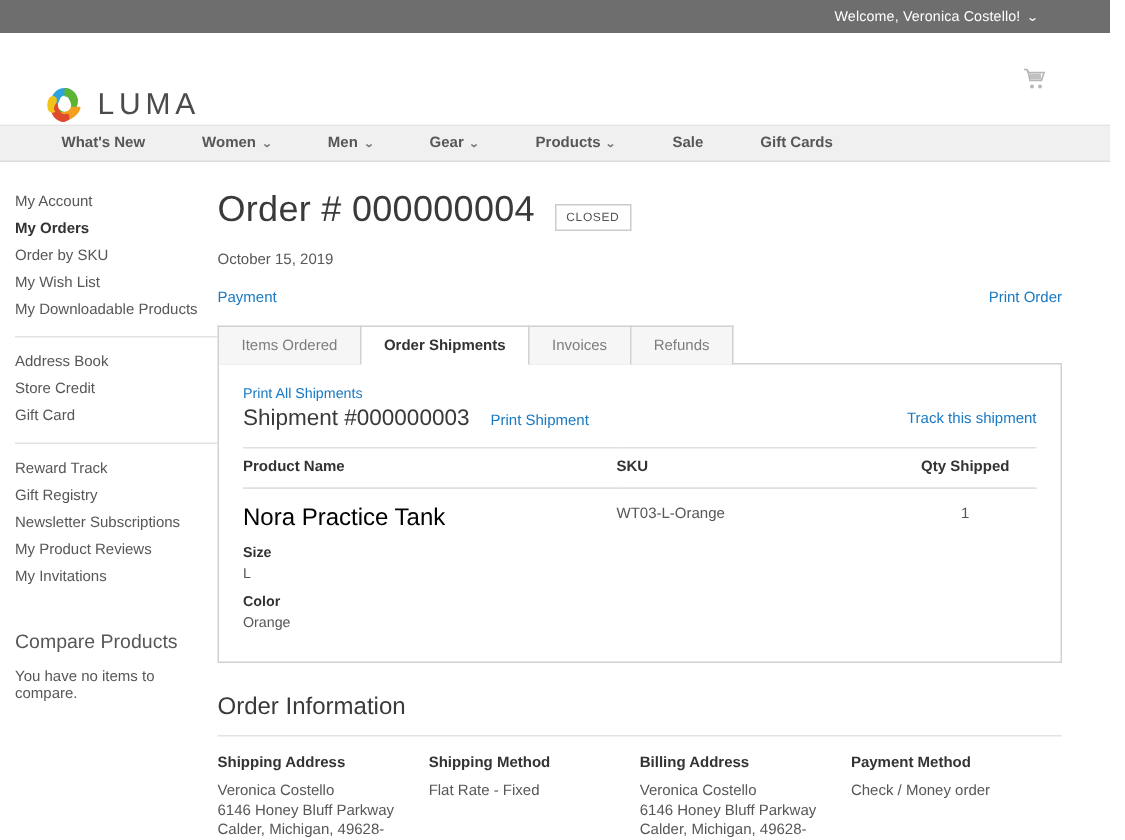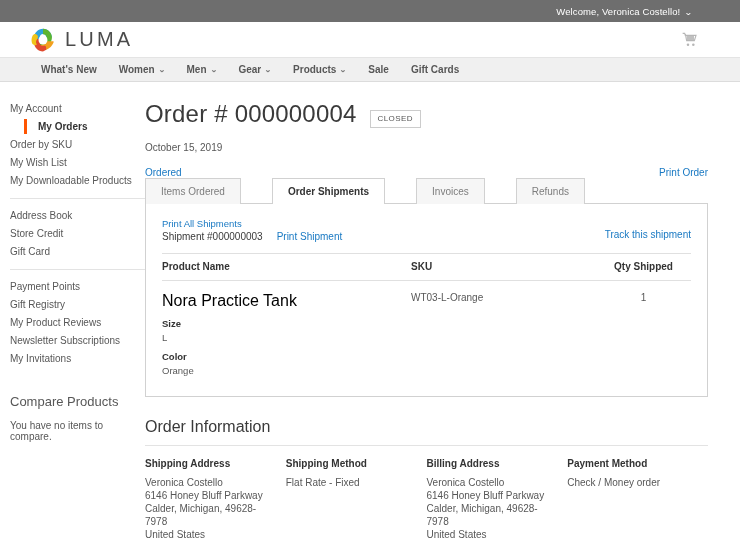--- a/index.html
+++ b/index.html
@@ -53,24 +53,24 @@
   .welcome-caret {
     display: inline-block;
     margin-left: 5px;
     color: #ffffff;
     font-size: 8px;
     transform: scaleX(1.3);
   }
 
   
   .header {
-    height: 35px;
+    height: 61px;
     background: #ffffff;
     display: flex;
-    align-items: center;
+    align-items: flex-end;
     padding: 0 0 0 30px;
     position: relative;
   }
   .logo-wrap { display: flex; align-items: center; gap: 9px; }
   .logo-mark { width: 26px; height: 26px; display: block; }
   .logo-text {
     font-size: 20px;
     letter-spacing: 3.2px;
     color: #4b4b4b;
     font-weight: 400;
@@ -100,21 +100,21 @@
   .cart-icon { width: 16px; height: 16px; opacity: .62; }
 
   
   .nav {
     height: 25px;
     background: #f0f0f0;
     border-top: 1px solid #e4e4e4;
     border-bottom: 1px solid #dcdcdc;
     display: flex; align-items: center;
     padding-left: 30px;
-    gap: 0px;
+    gap: 16px;
   }
   .nav-item {
     font-size: 10px;
     font-weight: bold;
     color: #575757;
     padding: 0 11px;
     display: flex; align-items: center; gap: 4px;
     white-space: nowrap;
     cursor: pointer;
   }
@@ -146,21 +146,20 @@
     font-size: 10px;
     color: #575757;
     line-height: 16px;
     padding: 1px 0 1px 10px;
     position: relative;
     cursor: pointer;
   }
   .side-item.current {
     font-weight: bold;
     color: #333333;
-    margin-left: 28px;
   }
   .side-item.current::before {
     content: "";
     position: absolute;
     left: -4px; top: 1px;
     width: 3px; height: 15px;
     background: #ff5501;
   }
   .side-sep {
     height: 1px;
@@ -206,23 +205,23 @@
   }
   .action-row {
     display: flex; justify-content: space-between; align-items: center;
     margin-top: 14px;
     font-size: 10px;
   }
 
   
   .tabs {
     display: flex;
+    margin-top: 13px;
     position: relative;
     z-index: 2;
-    gap: 32px;
   }
   .tab {
     border: 1px solid #d1d1d1;
     border-bottom: 0;
     background: #f6f6f6;
     color: #7d7d7d;
     font-size: 10px;
     padding: 7px 15px 7px 15px;
     margin-right: -1px;
     cursor: pointer;
@@ -248,21 +247,21 @@
     padding: 14px 16px 20px 16px;
     min-height: 188px;
     position: relative;
     z-index: 1;
   }
   .ship-head {
     display: flex; align-items: baseline; gap: 14px;
     position: relative;
   }
   .ship-title {
-    font-size: 10px;
+    font-size: 15px;
     font-weight: 300;
     color: #3a3a3a;
     margin: 0;
   }
   .ship-track {
     position: absolute;
     right: 0; bottom: 2px;
     font-size: 10px;
   }
   .ship-allprint { font-size: 9.5px; display: block; margin-bottom: 2px; }
@@ -393,45 +392,45 @@
           <li class="side-item">My Downloadable Products</li>
         </ul>
         <div class="side-sep"></div>
         <ul class="side-list">
           <li class="side-item">Address Book</li>
           <li class="side-item">Store Credit</li>
           <li class="side-item">Gift Card</li>
         </ul>
         <div class="side-sep"></div>
         <ul class="side-list">
-          <li class="side-item">Payment Points</li>
+          <li class="side-item">Reward Track</li>
           <li class="side-item">Gift Registry</li>
+          <li class="side-item">Newsletter Subscriptions</li>
           <li class="side-item">My Product Reviews</li>
-          <li class="side-item">Newsletter Subscriptions</li>
           <li class="side-item">My Invitations</li>
         </ul>
 
         <div class="side-block">
           <h3 class="side-block-title">Compare Products</h3>
           <div class="side-note">You have no items to compare.</div>
         </div>
 
       </div>
 
       <div class="main">
 
         <div class="page-title-row">
           <h1 class="page-title">Order # 000000004</h1>
           <span class="status-badge">CLOSED</span>
         </div>
 
         <div class="order-date">October 15, 2019</div>
 
         <div class="action-row">
-          <a class="link">Ordered</a>
+          <a class="link">Payment</a>
           <a class="link">Print Order</a>
         </div>
 
         <div class="tabs">
           <div class="tab">Items Ordered</div>
           <div class="tab active">Order Shipments</div>
           <div class="tab">Invoices</div>
           <div class="tab">Refunds</div>
         </div>
 

